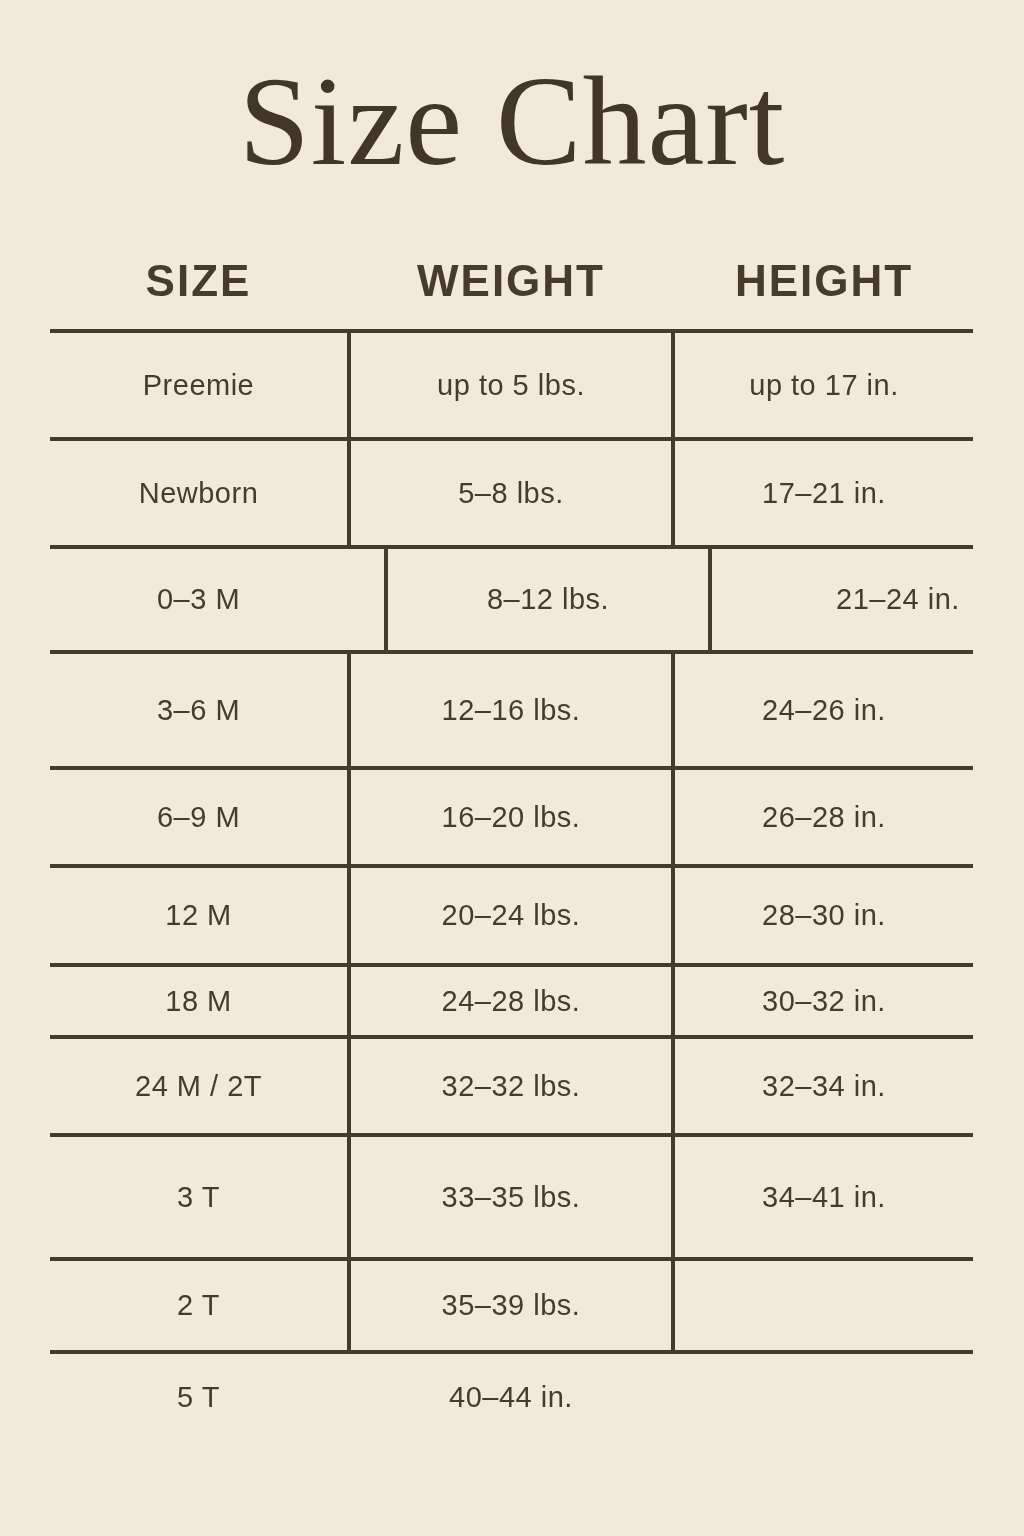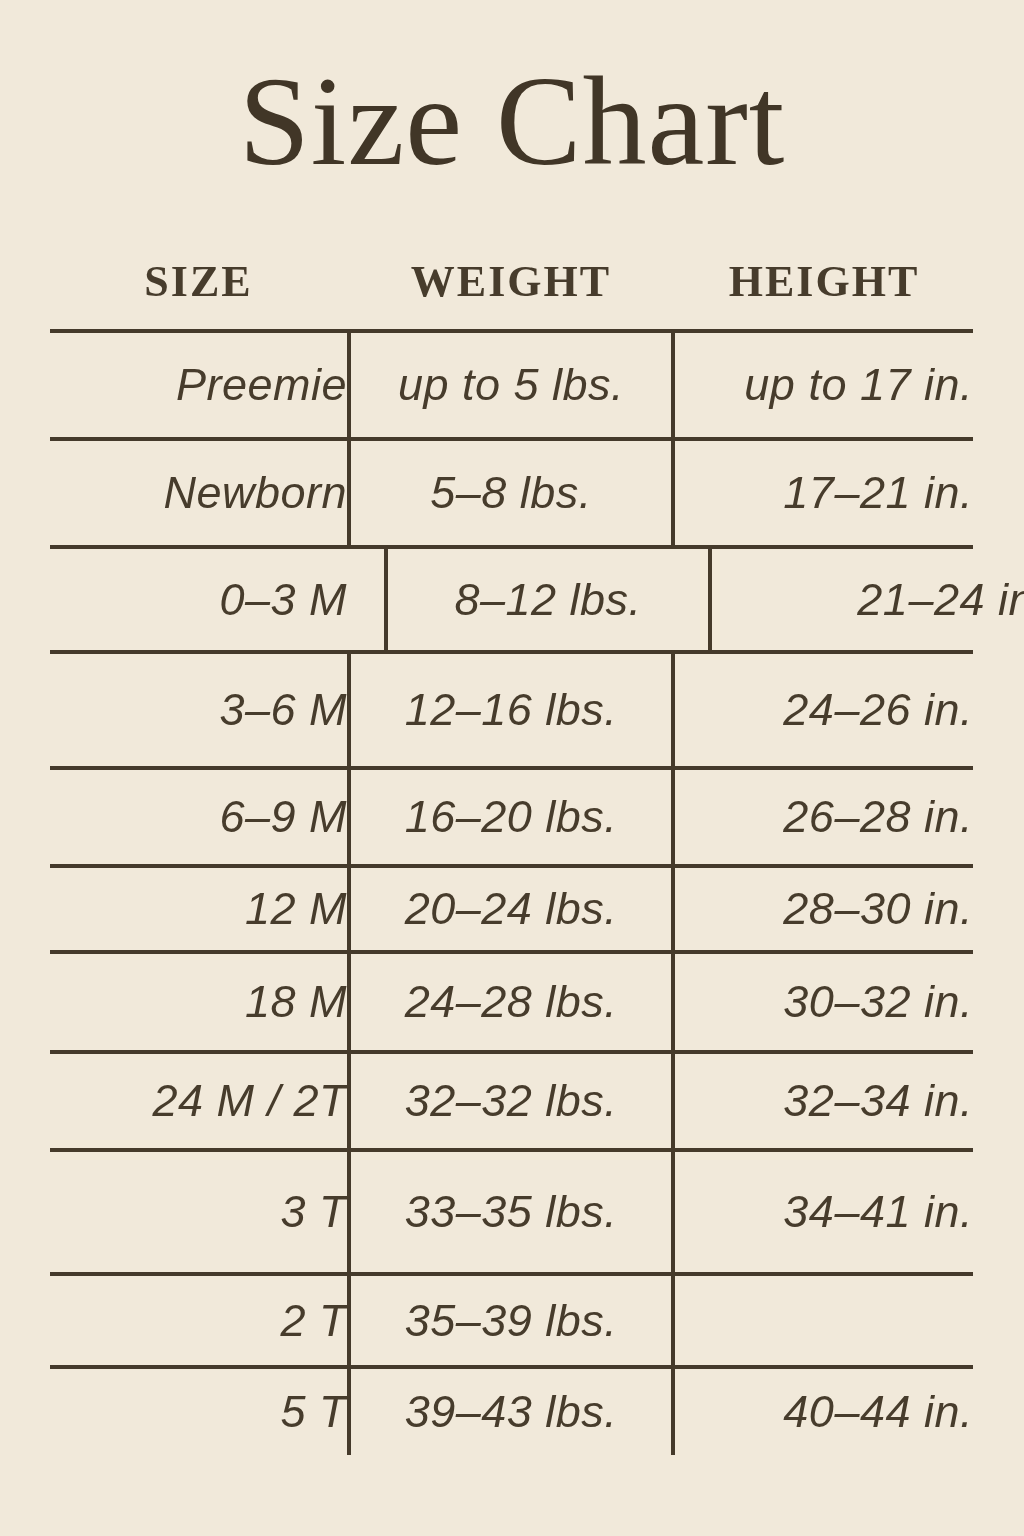--- a/index.html
+++ b/index.html
@@ -37,51 +37,49 @@
     height: 96px;
     margin-top: 38px;
     align-items: center;
   }
   .header-cell {
     text-align: center;
     font-weight: 700;
     font-size: 44px;
     letter-spacing: 2px;
     color: #473c2c;
-    font-family: Liberation Serif, serif;
   }
   .table-body {
     border-top: 4px solid #453a2b;
   }
   .data-row {
     align-items: center;
   }
   .data-row:not(:last-child) {
     border-bottom: 4px solid #453a2b;
   }
   
   .data-row:nth-child(1)  { height: 108px; }
   .data-row:nth-child(2)  { height: 108px; }
   .data-row:nth-child(3)  { height: 105px; gap: 37px; }
   .data-row:nth-child(4)  { height: 116px; }
   .data-row:nth-child(5)  { height: 98px; }
-  .data-row:nth-child(6)  { height: 86px;  }
-  .data-row:nth-child(7)  { height: 100px;  }
+  .data-row:nth-child(6)  { height: 99px;  }
+  .data-row:nth-child(7)  { height: 72px;  }
   .data-row:nth-child(8)  { height: 98px;  }
   .data-row:nth-child(9)  { height: 124px;  }
   .data-row:nth-child(10) { height: 93px;  }
   .data-row:nth-child(11) { height: 86px;  }
   .cell {
-    text-align: right;
-    font-size: 45px;
+    text-align: center;
+    font-size: 29px;
     font-weight: 400;
     letter-spacing: 0.5px;
     color: #473c2c;
     align-self: center;
-    font-style: italic;
   }
   .cell.weight-cell {
     border-left: 4px solid #453a2b;
     border-right: 4px solid #453a2b;
     align-self: stretch;
     display: flex;
     align-items: center;
     justify-content: center;
   }
 </style>
@@ -154,18 +152,17 @@
       <div class="cell height-cell">34–41 in.</div>
     </div>
 
     <div class="grid-row data-row">
       <div class="cell size-cell">2 T</div>
       <div class="cell weight-cell">35–39 lbs.</div>
     </div>
 
     <div class="grid-row data-row">
       <div class="cell size-cell">5 T</div>
-      <div class="cell weight-cell">39–43 lbs.</div>
       <div class="cell height-cell">40–44 in.</div>
     </div>
 
   </div>
 </div>
 
 </body></html>

